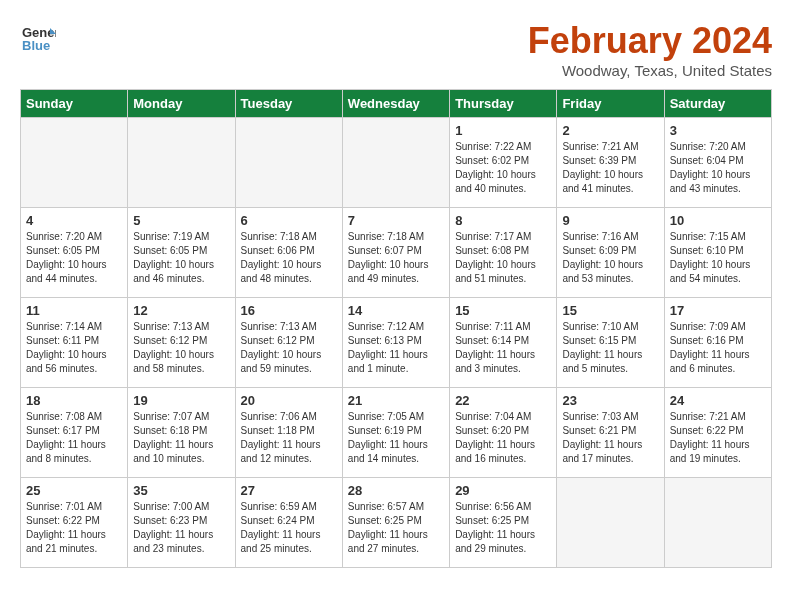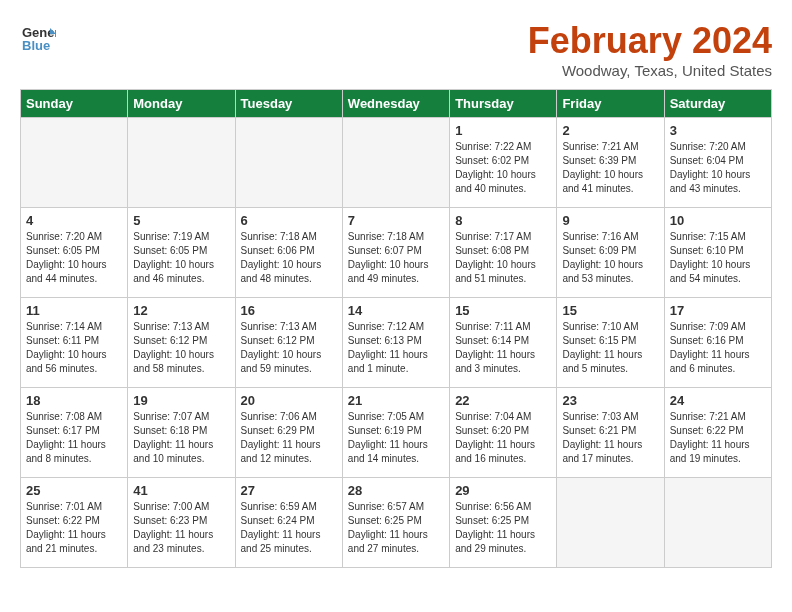--- a/index.html
+++ b/index.html
@@ -252,21 +252,21 @@
         <td>
           <span class="day-num">19</span>
           <div class="day-info">Sunrise: 7:07 AM
 Sunset: 6:18 PM
 Daylight: 11 hours
 and 10 minutes.</div>
         </td>
         <td>
           <span class="day-num">20</span>
           <div class="day-info">Sunrise: 7:06 AM
-Sunset: 6:29 PM
+Sunset: 1:18 PM
 Daylight: 11 hours
 and 12 minutes.</div>
         </td>
         <td>
           <span class="day-num">21</span>
           <div class="day-info">Sunrise: 7:05 AM
 Sunset: 6:19 PM
 Daylight: 11 hours
 and 14 minutes.</div>
         </td>
@@ -294,21 +294,21 @@
       </tr>
       <tr>
         <td>
           <span class="day-num">25</span>
           <div class="day-info">Sunrise: 7:01 AM
 Sunset: 6:22 PM
 Daylight: 11 hours
 and 21 minutes.</div>
         </td>
         <td>
-          <span class="day-num">41</span>
+          <span class="day-num">35</span>
           <div class="day-info">Sunrise: 7:00 AM
 Sunset: 6:23 PM
 Daylight: 11 hours
 and 23 minutes.</div>
         </td>
         <td>
           <span class="day-num">27</span>
           <div class="day-info">Sunrise: 6:59 AM
 Sunset: 6:24 PM
 Daylight: 11 hours

